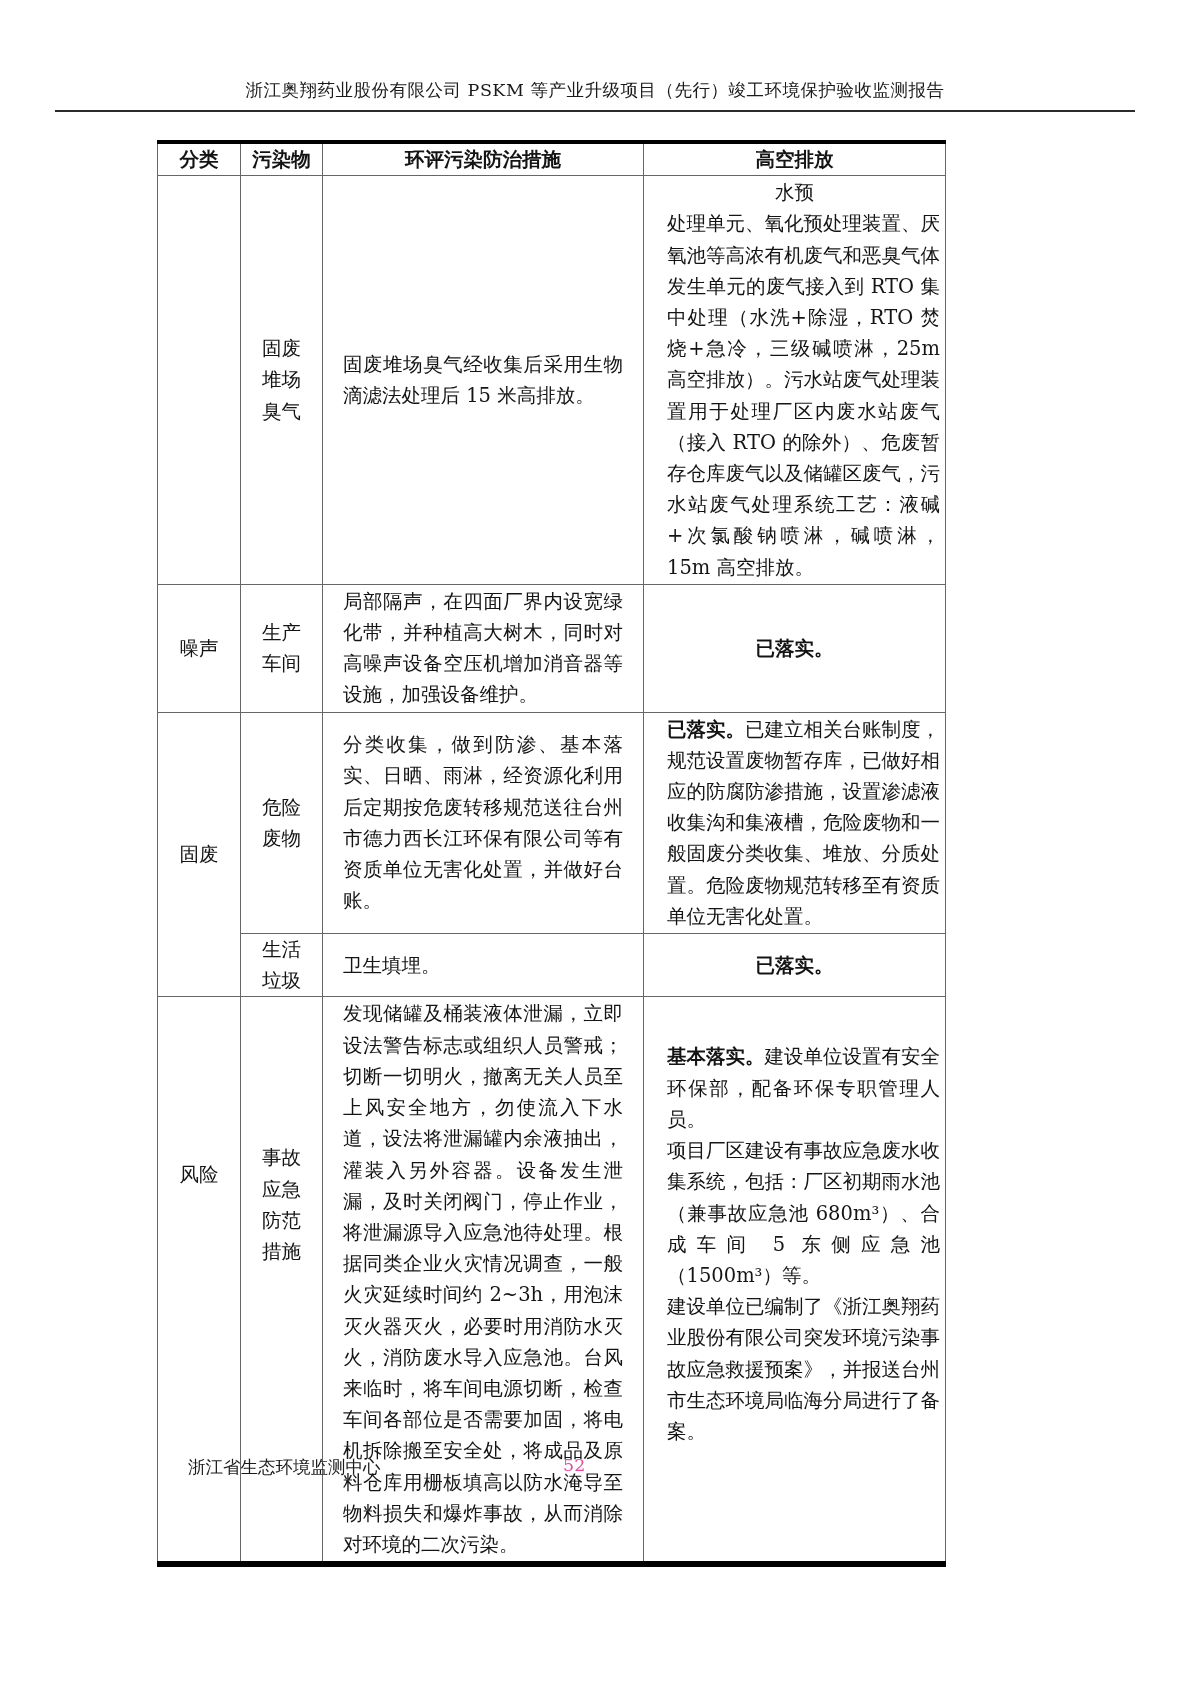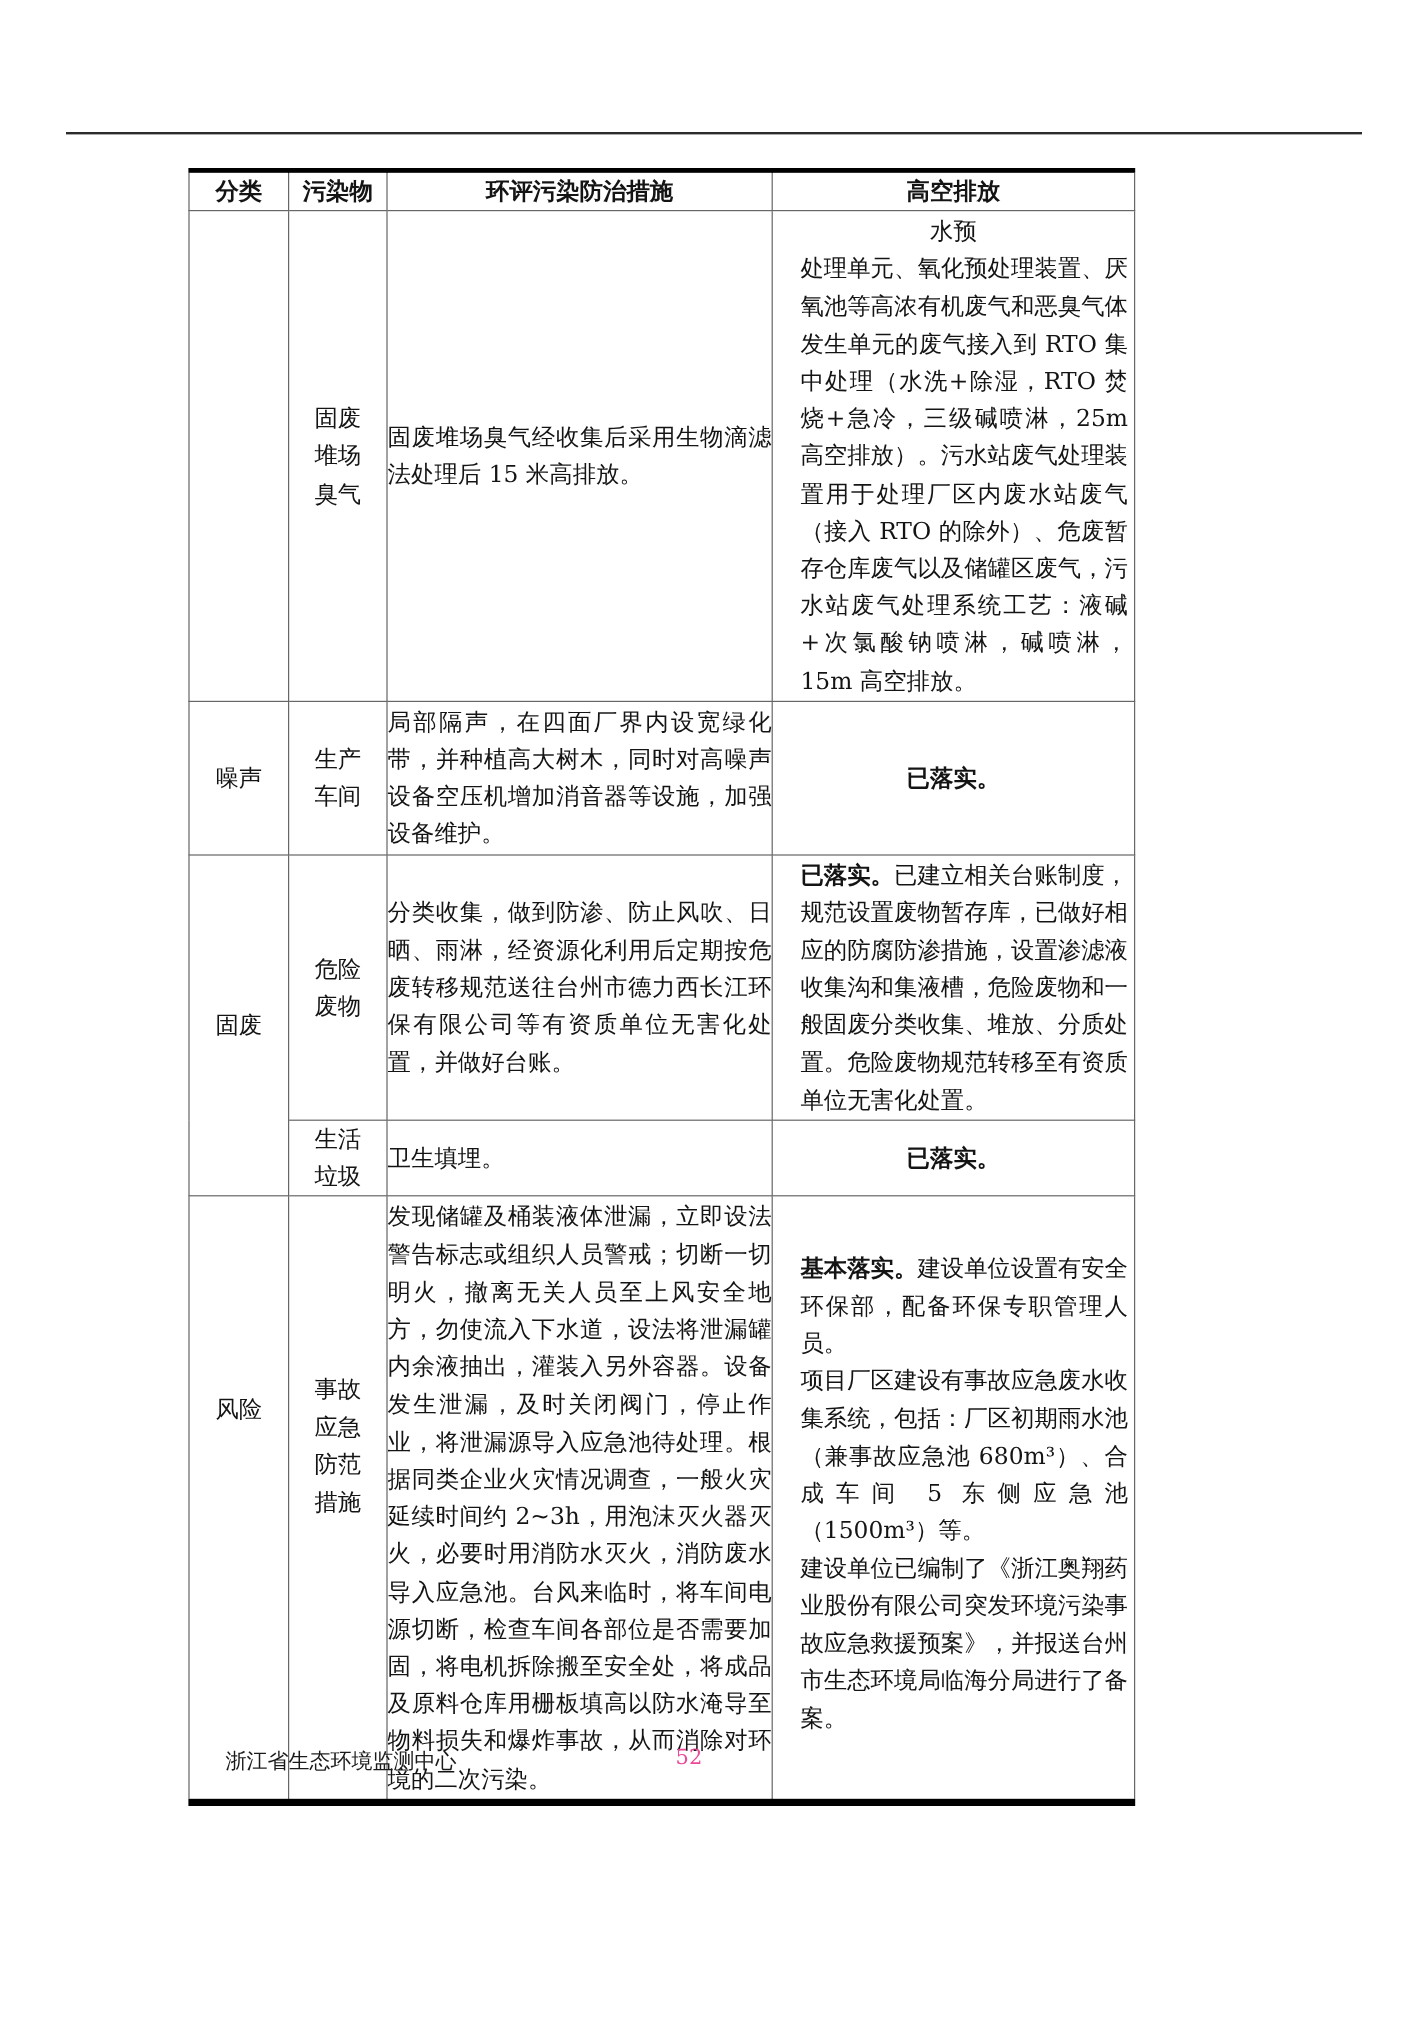--- a/index.html
+++ b/index.html
@@ -27,40 +27,41 @@
     position:absolute; top:140px; left:157px; width:788px;
     border-collapse:collapse; table-layout:fixed;
     font-size:19.5px; line-height:31.2px;
     border-top:4px solid #000;
     border-bottom:6px solid #000;
     border-left:1px solid #666; border-right:1px solid #666;
   }
   table.measures th, table.measures td { border:1px solid #666; overflow:hidden; }
   th { font-weight:bold; text-align:center; vertical-align:middle; font-size:19.5px; }
   td.cat, td.pol { text-align:center; vertical-align:middle; padding:0 18px; }
-  td.mea { text-align:justify; vertical-align:middle; padding:1px 0; }
+  td.mea { text-align:justify; vertical-align:middle; padding:1px 20px; }
   td.sta { padding:1px 5px; vertical-align:middle; }
   td.vtop { vertical-align:top; }
   .jtext { text-align:justify;margin-left:18px; }
   .carry { text-align:center; }
   .c-center { text-align:center; }
   .b { font-weight:bold; }
   td.pt-risk-cat { vertical-align:top; padding-top:162px; }
   td.pt-risk-pol { vertical-align:top; padding-top:145px; }
   td.pt-risk-sta { vertical-align:top; padding-top:44px; }
 
   
   .footer-org { position:absolute; top:1455px; left:188px; font-size:17.5px; color:#1a1a1a; }
   .footer-page { position:absolute; top:1455px; left:563px; font-size:17.5px; color:#ec4899; }
 </style>
 </head>
 <body>
 
 <div class="page">
 
+  <div class="doc-header">浙江奥翔药业股份有限公司 PSKM 等产业升级项目（先行）竣工环境保护验收监测报告</div>
   <div class="header-rule"></div>
 
   <table class="measures">
     <colgroup>
       <col style="width:83px">
         <col style="width:82px">
         <col style="width:321px">
         <col style="width:302px">
     </colgroup>
 
@@ -85,21 +86,21 @@
     <tr style="height:125px">
       <td class="cat">噪声</td>
       <td class="pol">生产车间</td>
       <td class="mea">局部隔声，在四面厂界内设宽绿化带，并种植高大树木，同时对高噪声设备空压机增加消音器等设施，加强设备维护。</td>
       <td class="sta c-center b">已落实。</td>
     </tr>
 
     <tr style="height:221px">
       <td class="cat" rowspan="2">固废</td>
       <td class="pol">危险废物</td>
-      <td class="mea">分类收集，做到防渗、防止风吹、日晒、雨淋，经资源化利用后定期按危废转移规范送往台州市德力西长江环保有限公司等有资质单位无害化处置，并做好台账。</td>
+      <td class="mea">分类收集，做到防渗、基本落实、日晒、雨淋，经资源化利用后定期按危废转移规范送往台州市德力西长江环保有限公司等有资质单位无害化处置，并做好台账。</td>
       <td class="sta vtop">
         <div class="jtext"><span class="b">已落实。</span><span>已建立相关台账制度，规范设置废物暂存库，已做好相应的防腐防渗措施，设置渗滤液收集沟和集液槽，危险废物和一般固废分类收集、堆放、分质处置。危险废物规范转移至有资质单位无害化处置。</span></div>
       </td>
     </tr>
 
     <tr style="height:33px">
       <td class="pol">生活垃圾</td>
       <td class="mea">卫生填埋。</td>
       <td class="sta c-center b">已落实。</td>
     </tr>

